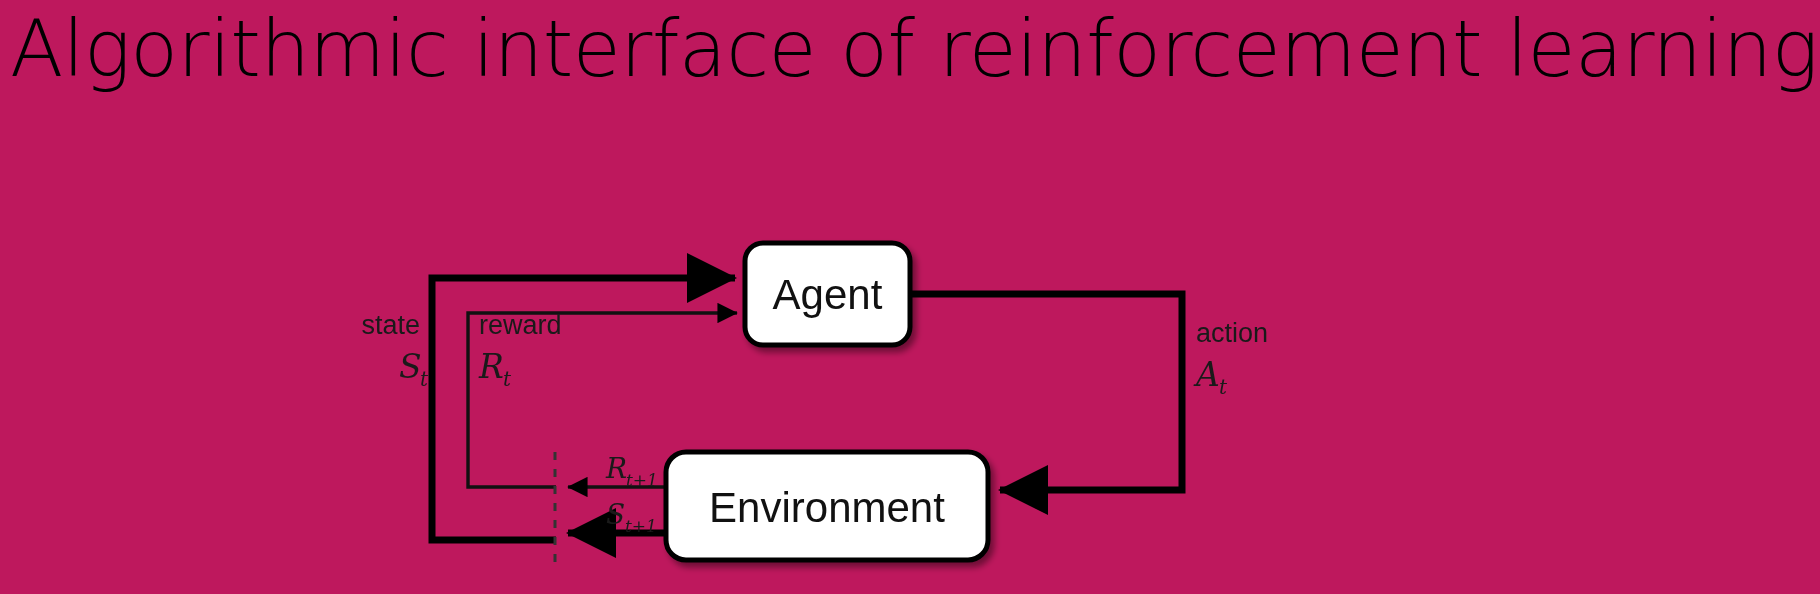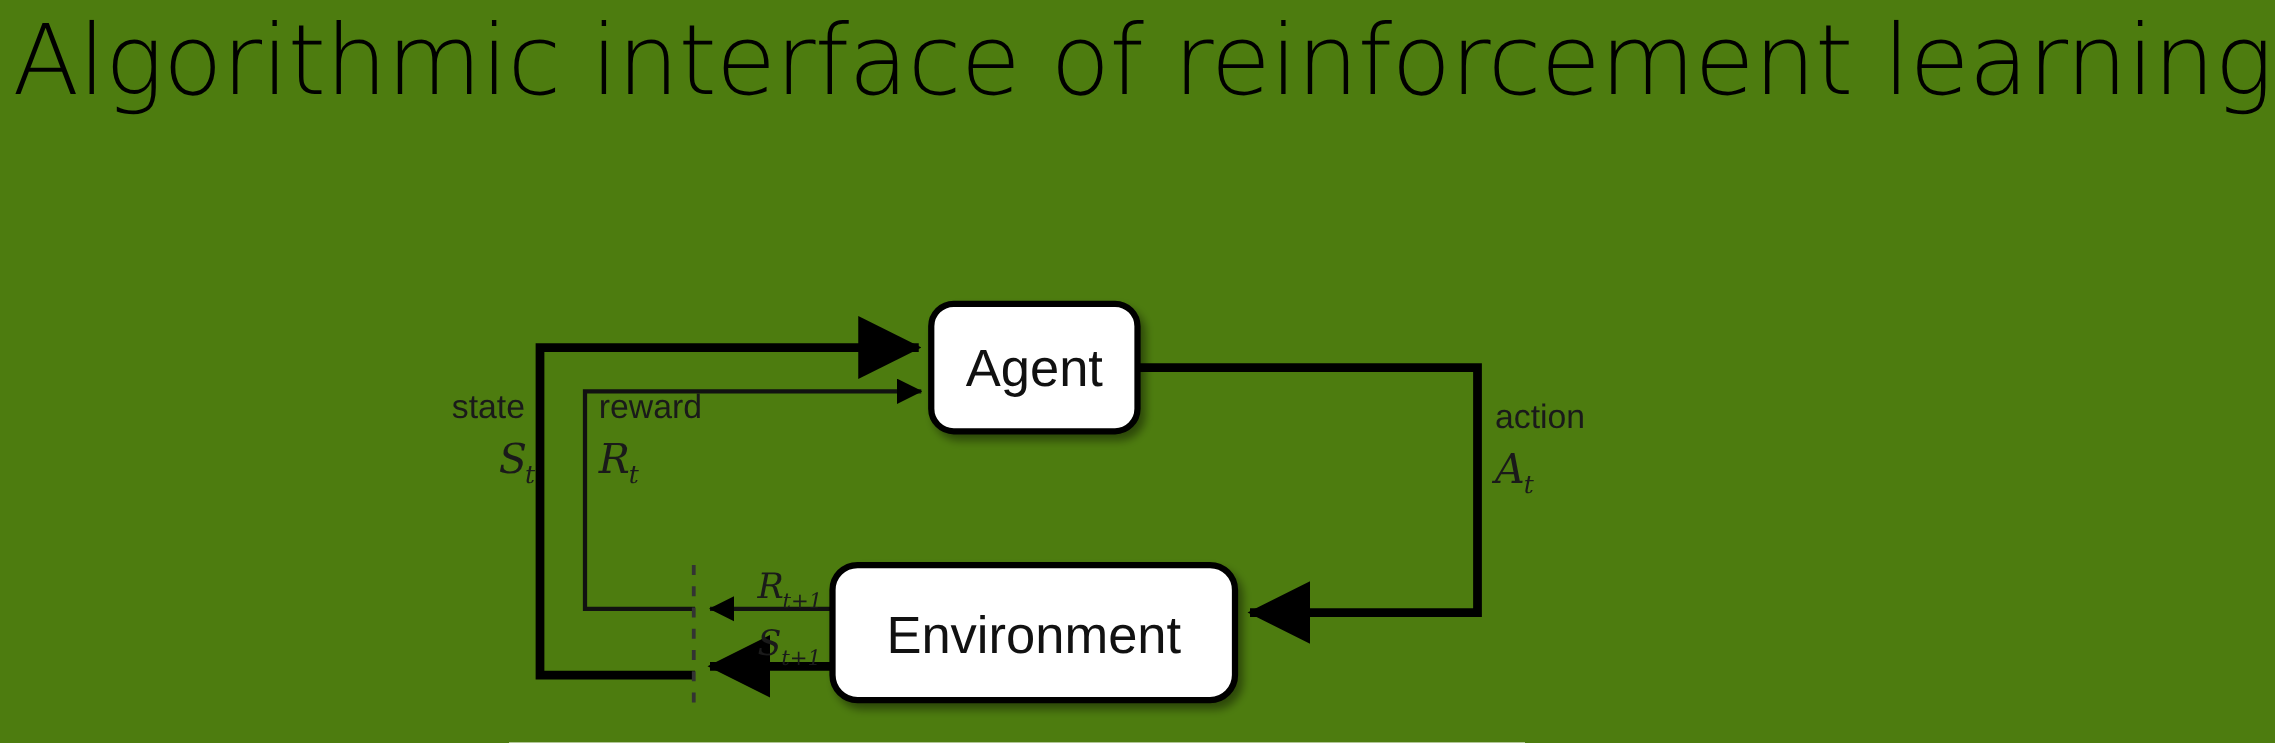--- a/index.html
+++ b/index.html
@@ -13,21 +13,21 @@
     height: 594px;
     overflow: hidden;
     font-family: "Liberation Sans", sans-serif;
     color: #000000;
   }
 
   #slide {
     position: relative;
     width: 1820px;
     height: 594px;
-    background: #4d7c0f;
+    background: #be185d;
   }
 
   
   #slide-title {
     position: absolute;
     left: 10px;
     top: 6px;
     width: 1800px;
     font-family: "DejaVu Sans", sans-serif;
     font-size: 78px;

